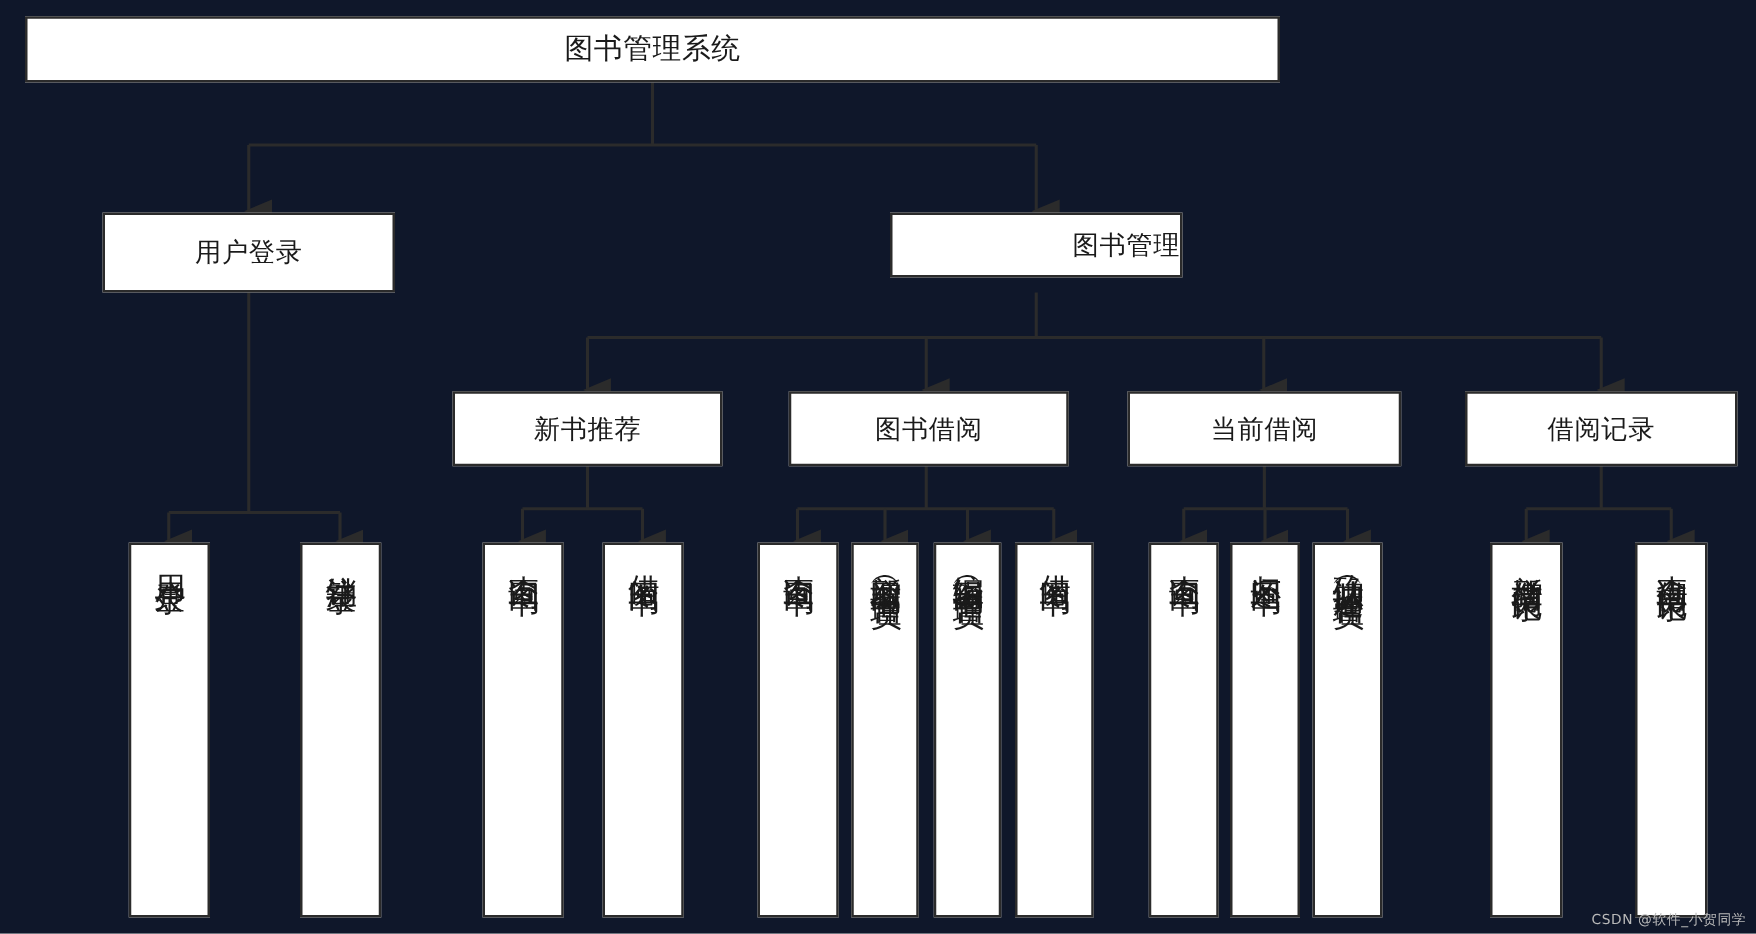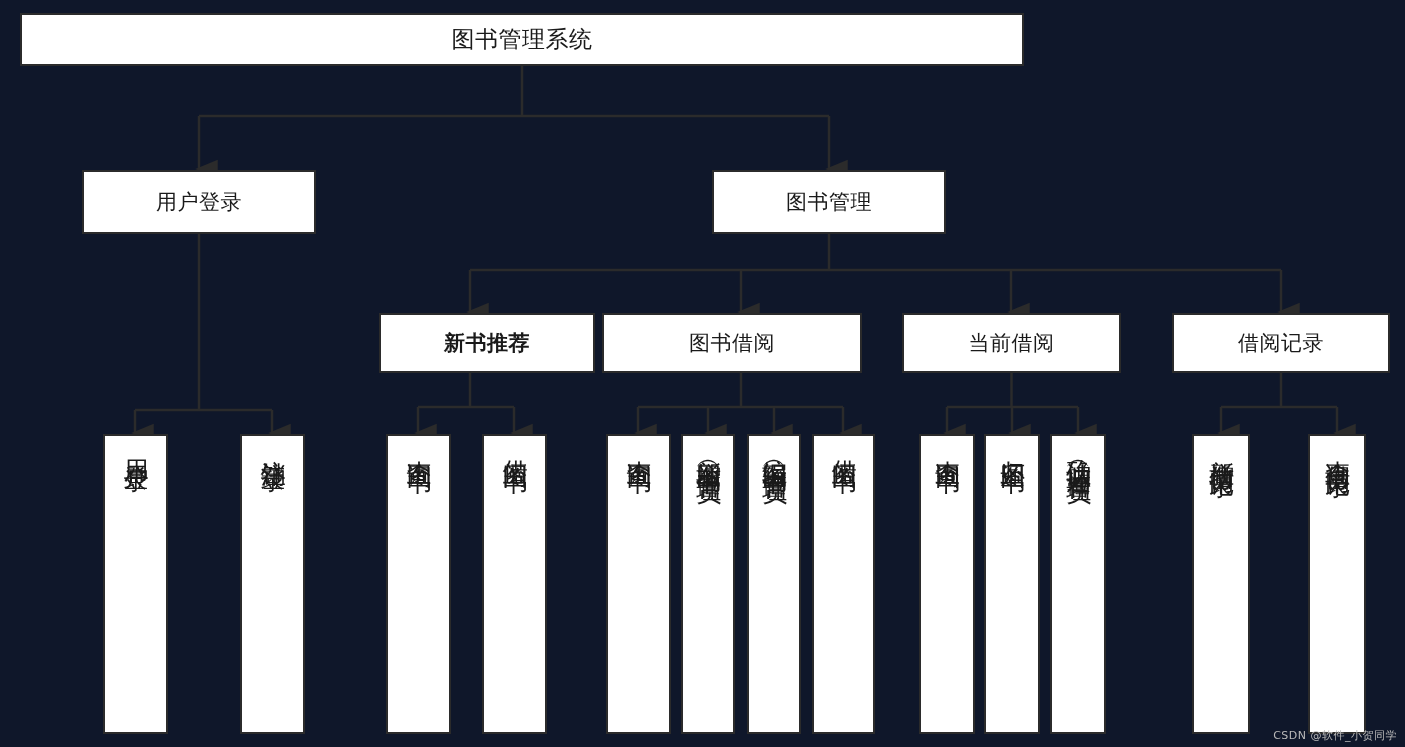--- a/index.html
+++ b/index.html
@@ -117,28 +117,28 @@
       </g>
   </svg>
 
   <div class="node root" style="left: 20px; top: 13px; width: 1004px; height: 53px;">
     <span class="label">图书管理系统</span>
   </div>
 
   <div class="node l2" style="left: 82px; top: 170px; width: 234px; height: 64px;">
     <span class="label">用户登录</span>
   </div>
-  <div class="node l2" style="left: 712px; top: 170px; width: 234px; height: 64px;">
+  <div class="node l2" style="left: 712px; top: 170px; width: 234px; height: 52px; justify-content: flex-end;">
     <span class="label">图书管理</span>
   </div>
 
-  <div class="node l3" style="left: 379px; top: 313px; width: 216px; height: 60px; font-weight: bold;">
+  <div class="node l3" style="left: 362px; top: 313px; width: 216px; height: 60px;">
     <span class="label">新书推荐</span>
   </div>
-  <div class="node l3" style="left: 602px; top: 313px; width: 260px; height: 60px;">
+  <div class="node l3" style="left: 631px; top: 313px; width: 224px; height: 60px;">
     <span class="label">图书借阅</span>
   </div>
   <div class="node l3" style="left: 1172px; top: 313px; width: 218px; height: 60px;">
     <span class="label">借阅记录</span>
   </div>
   <div class="node l3" style="left: 902px; top: 313px; width: 219px; height: 60px;">
     <span class="label">当前借阅</span>
   </div>
 
   <div class="node leaf" style="left: 103px; top: 434px; width: 65px; height: 300px;">

